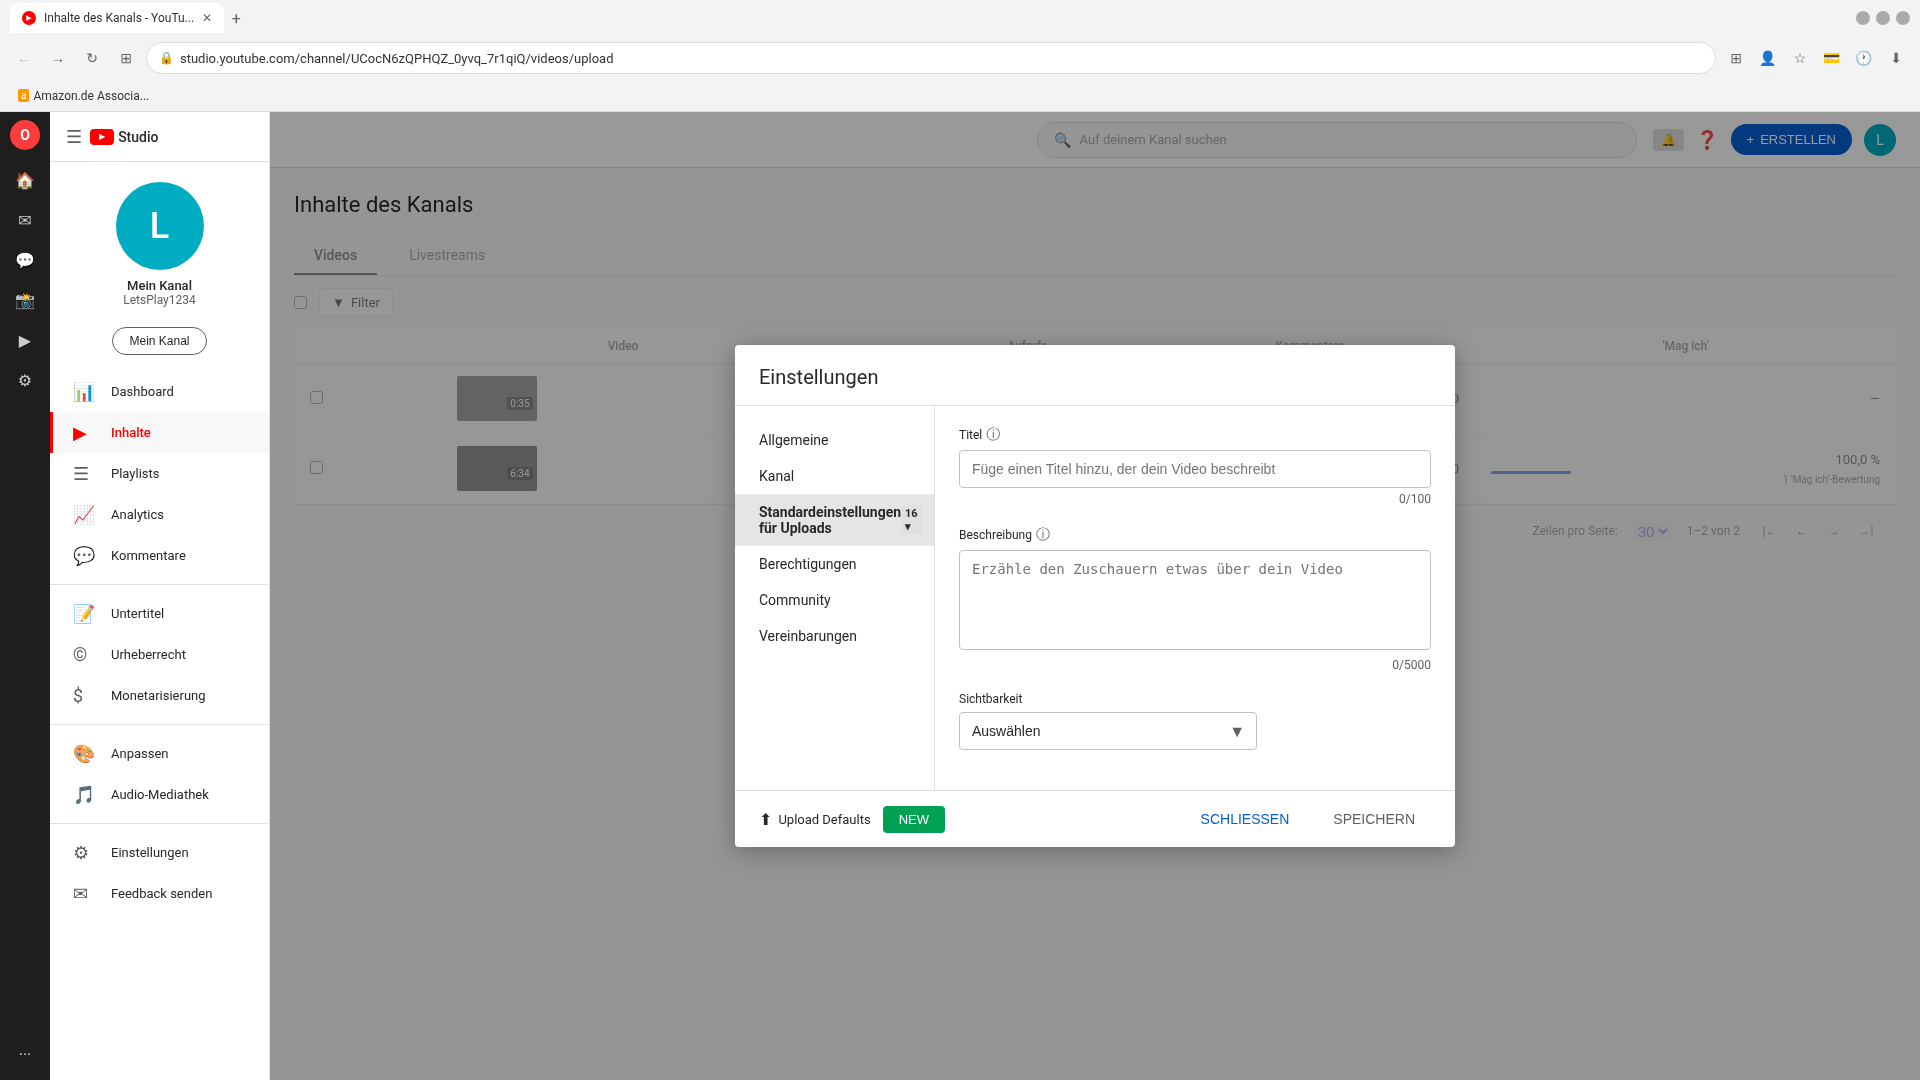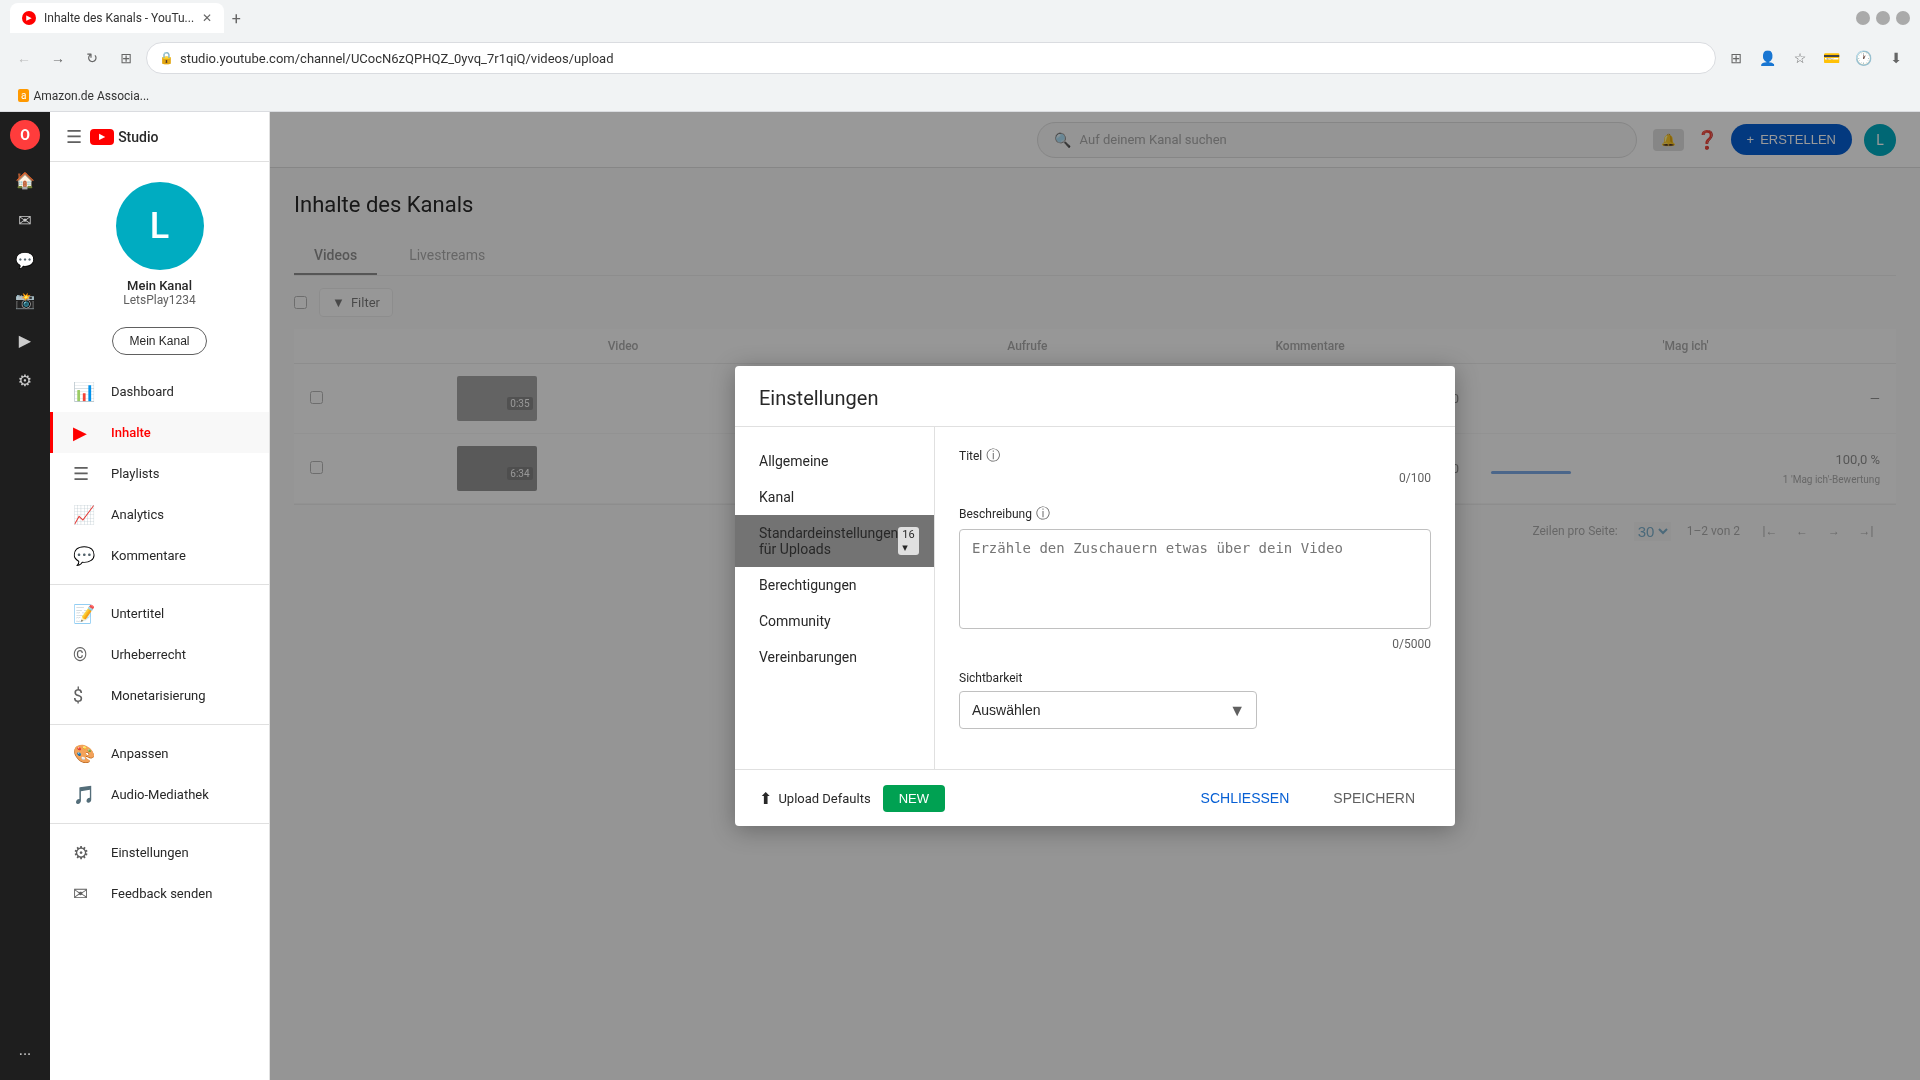--- a/index.html
+++ b/index.html
@@ -251,21 +251,21 @@
       border-right: 1px solid #e0e0e0;
       padding: 16px 0;
       flex-shrink: 0;
     }
     .modal-sidebar-item {
       padding: 10px 24px;
       font-size: 14px;
       color: #282828;
       cursor: pointer;
     }
-    .modal-sidebar-item.active { font-weight: 400; background: #737373; }
+    .modal-sidebar-item.active { font-weight: 700; background: #e5e5e5; }
 
     .modal-main { flex: 1; padding: 0; overflow-y: auto; display: flex; flex-direction: column; }
     .modal-tabs { display: flex; border-bottom: 1px solid #e0e0e0; padding: 0 24px; }
     .modal-tab {
       padding: 14px 0;
       margin-right: 24px;
       font-size: 14px;
       color: #606060;
       cursor: pointer;
       border-bottom: 2px solid transparent;
@@ -539,21 +539,21 @@
                     <div class="rating-fill" style="width:100%;"></div>
                   </div>
                 <div style="font-size:10px;color:#606060;">1 'Mag ich'-Bewertung</div>
               </td>
             </tr>
           </tbody>
         </table>
 
         <div class="pagination-bar">
           <span>Zeilen pro Seite:</span>
-          <select style="border:none;font-size:15px;color:#0369a1;">
+          <select style="border:none;font-size:15px;color:#8b5cf6;">
             <option>30</option>
           </select>
           <span>1–2 von 2</span>
           <div class="pagination-nav">
             <div class="pagination-btn">|←</div>
             <div class="pagination-btn">←</div>
             <div class="pagination-btn">→</div>
             <div class="pagination-btn">→|</div>
           </div>
         </div>
@@ -594,20 +594,21 @@
           <div class="modal-main">
 
 
             <div class="modal-form">
 
               <div class="form-field">
                 <div class="form-label">
                   <span>Titel</span>
                   <span class="help-icon">ⓘ</span>
                 </div>
+                <input class="form-input" type="text" style="color: rgb(170, 170, 170);" placeholder="Füge einen Titel hinzu, der dein Video beschreibt">
                 <div class="char-count">0/100</div>
               </div>
 
               <div class="form-field">
                 <div class="form-label">
                   <span>Beschreibung</span>
                   <span class="help-icon">ⓘ</span>
                 </div>
                 <textarea class="form-input form-textarea" style="color: rgb(170, 170, 170);" placeholder="Erzähle den Zuschauern etwas über dein Video"></textarea>
                 <div class="char-count">0/5000</div>

